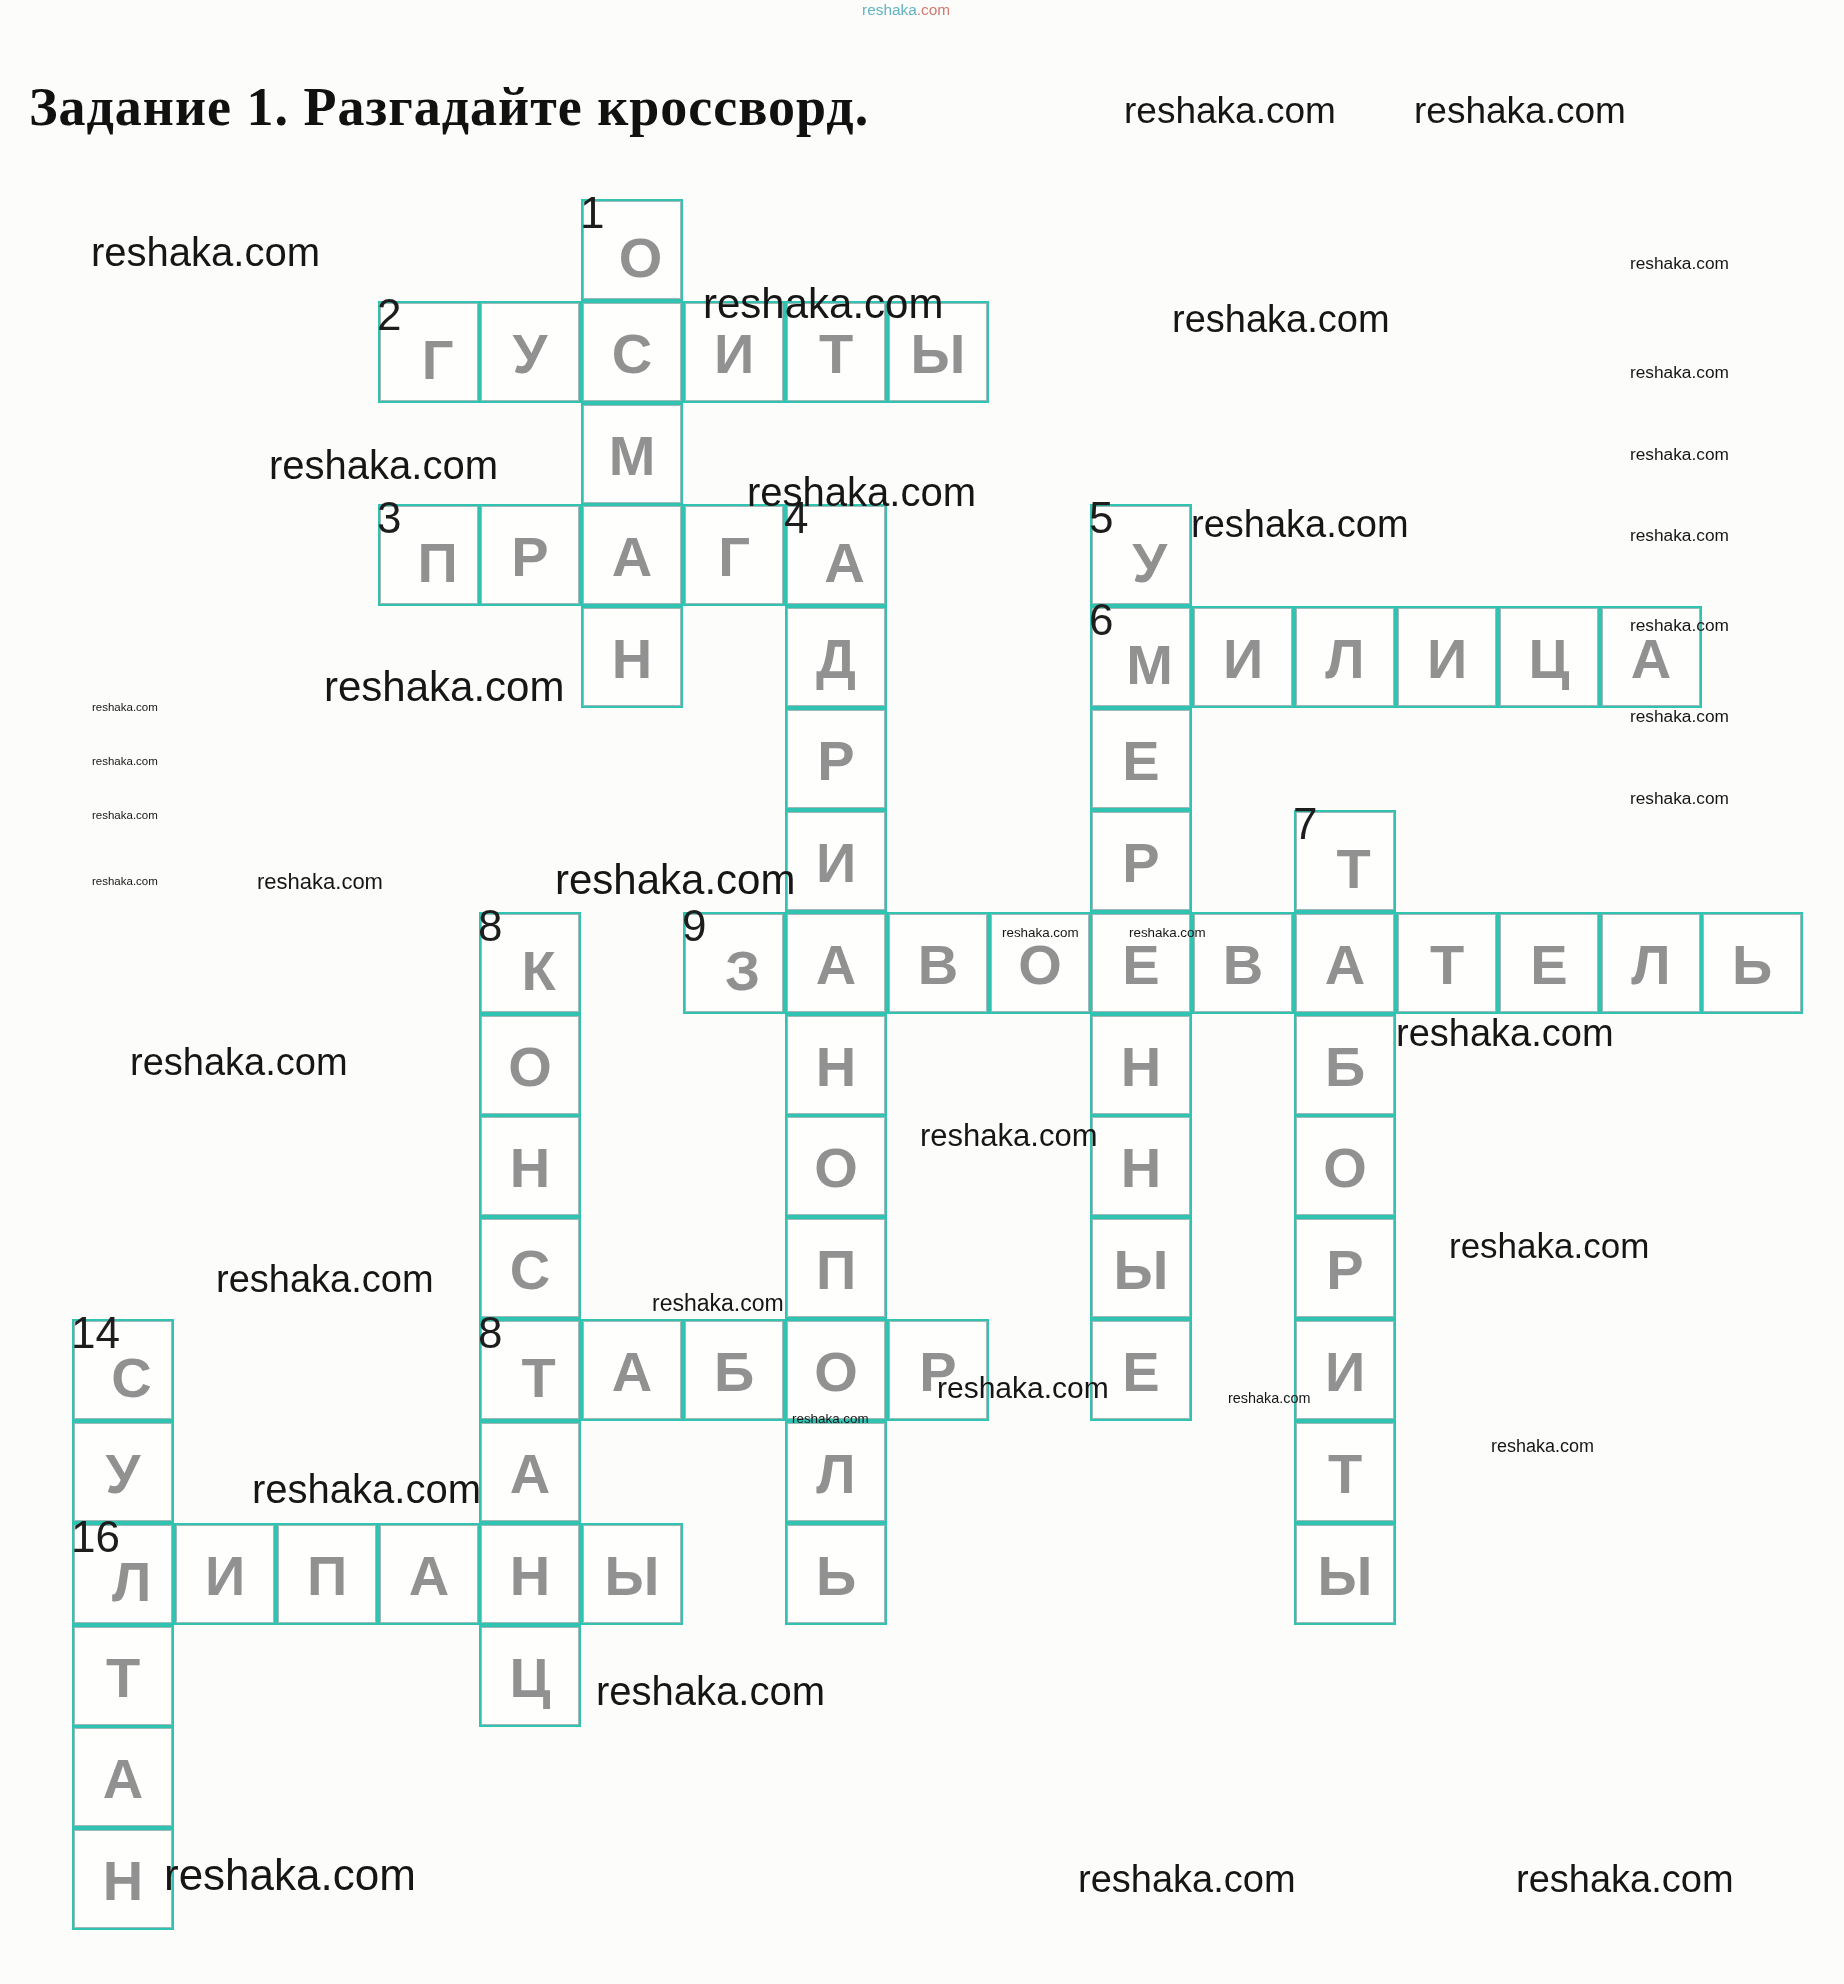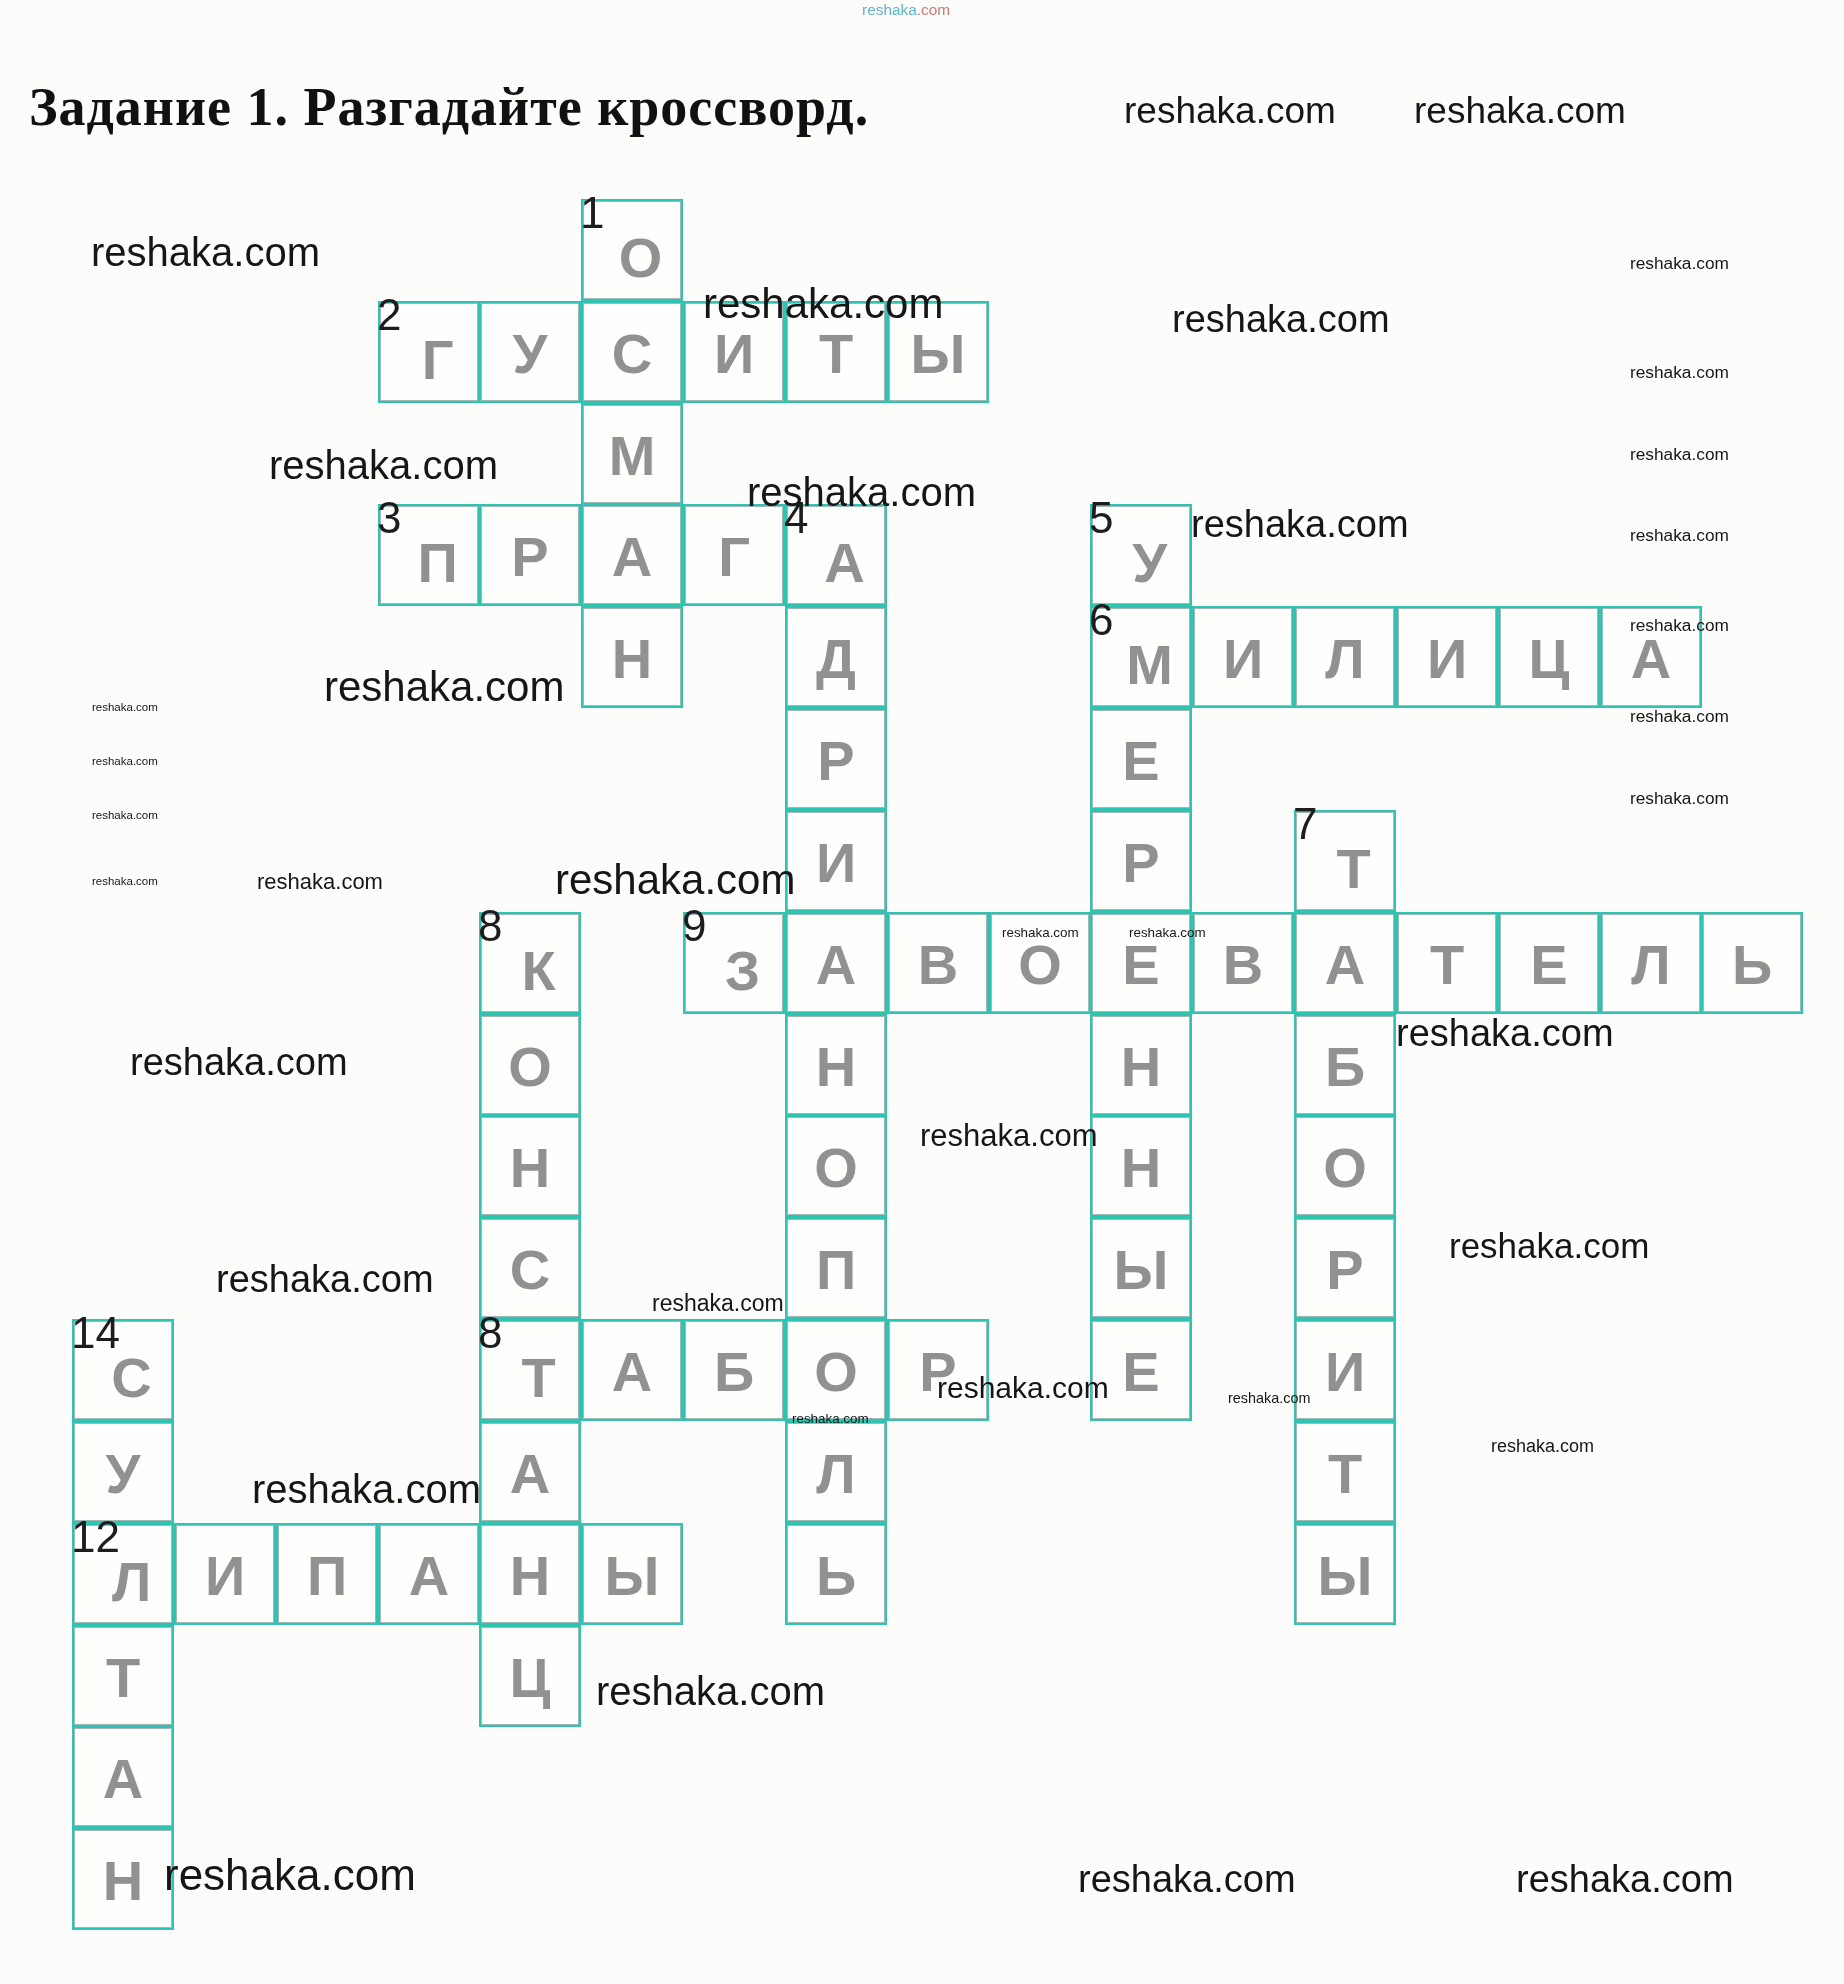--- a/index.html
+++ b/index.html
@@ -251,21 +251,21 @@
       <span class="cell-letter">Ь</span>
     </div>
     <div class="cell numbered" style="left: 72px; top: 1319px;">
       <span class="cell-number">14</span>
       <span class="cell-letter">С</span>
     </div>
     <div class="cell" style="left: 72px; top: 1421px;">
       <span class="cell-letter">У</span>
     </div>
     <div class="cell numbered" style="left: 72px; top: 1523px;">
-      <span class="cell-number">12</span>
+      <span class="cell-number">16</span>
       <span class="cell-letter">Л</span>
     </div>
     <div class="cell" style="left: 72px; top: 1625px;">
       <span class="cell-letter">Т</span>
     </div>
     <div class="cell" style="left: 72px; top: 1726px;">
       <span class="cell-letter">А</span>
     </div>
     <div class="cell" style="left: 72px; top: 1828px;">
       <span class="cell-letter">Н</span>

